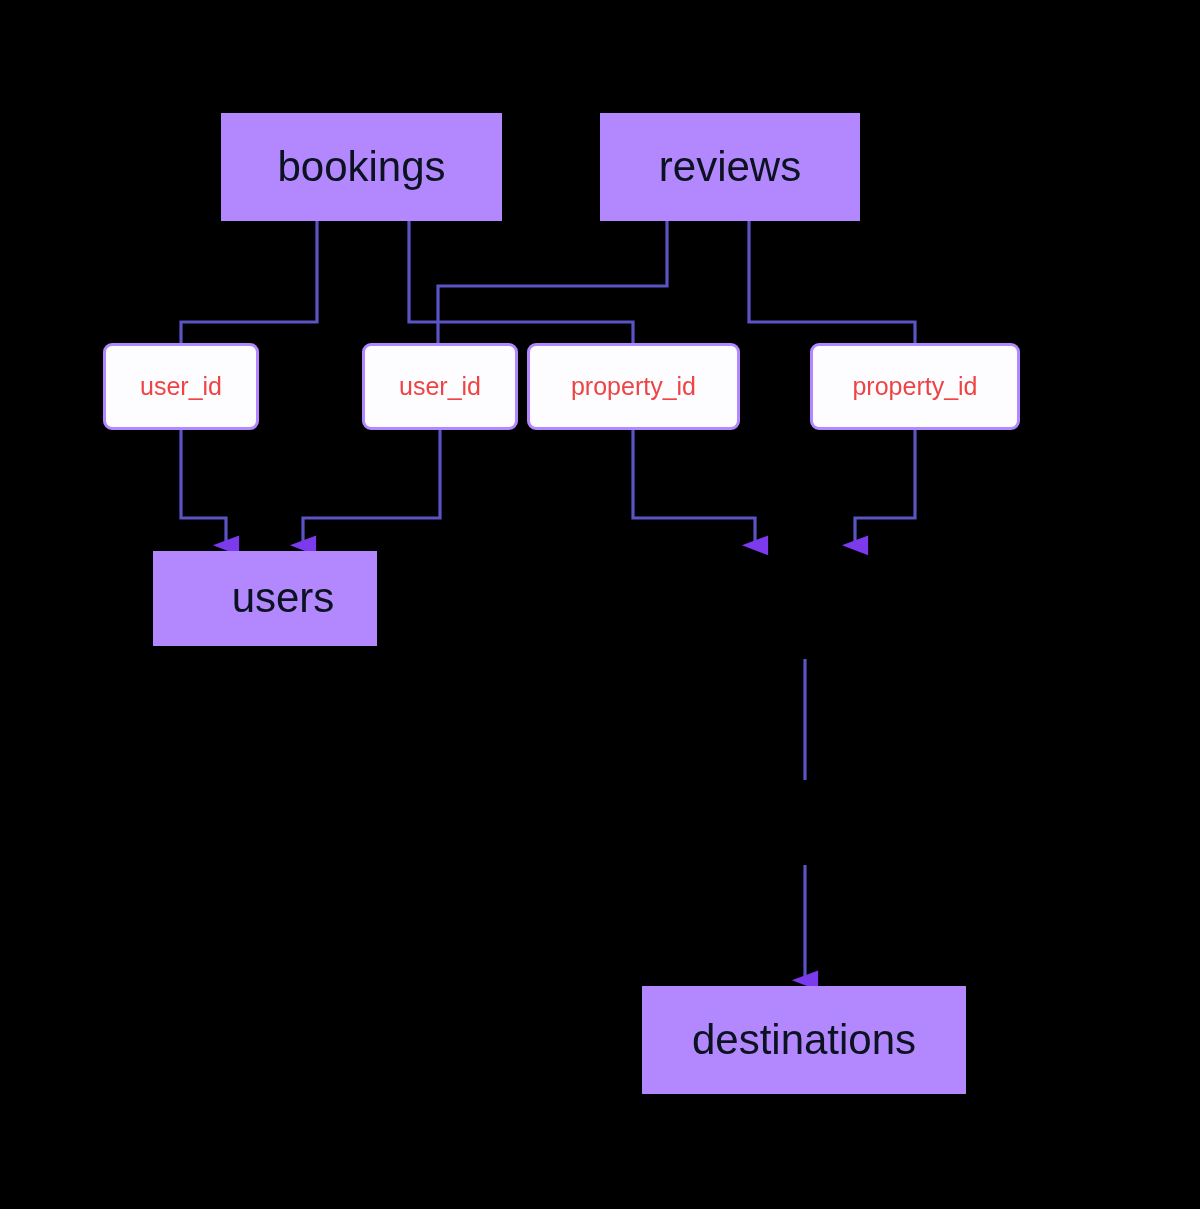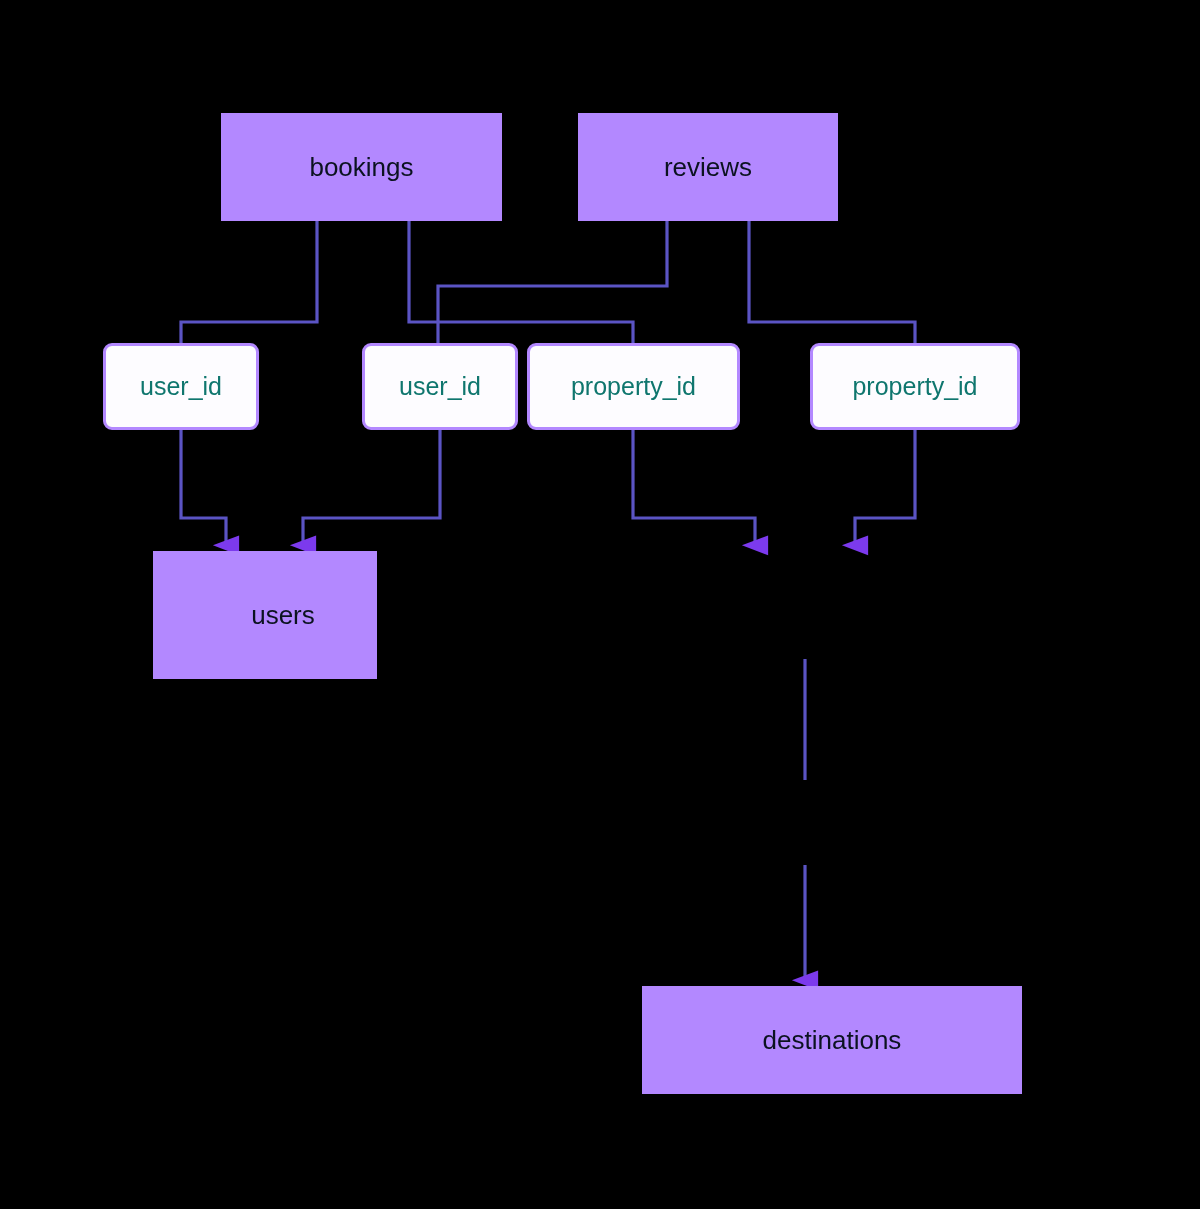--- a/index.html
+++ b/index.html
@@ -28,26 +28,26 @@
     box-sizing: border-box;
     display: flex;
     align-items: center;
     justify-content: center;
     text-align: center;
     line-height: 1.1;
   }
   .node.table-node {
     background: #b388ff;
     color: #0b1220;
-    font-size: 26px;
+    font-size: 42px;
     border: 0;
   }
   .node.field-node {
     background: #fdfcff;
-    color: #0f766e;
+    color: #ef4444;
     font-size: 25px;
     border: 3px solid #b388ff;
     border-radius: 9px;
   }
 </style>
 </head>
 <body>
 
 <div id="diagram-root">
 
@@ -79,30 +79,30 @@
       <path d="M805,659 L805,780"></path>
 
       <path marker-end="url(#arrowhead)" d="M805,865 L805,980"></path>
     </g>
   </svg>
 
   <div class="node table-node" style="left:221px;top:113px;width:281px;height:108px;">
     <span>bookings</span>
   </div>
 
-  <div class="node table-node" style="left:578px;top:113px;width:260px;height:108px;">
+  <div class="node table-node" style="left:600px;top:113px;width:260px;height:108px;">
     <span>reviews</span>
   </div>
 
-  <div class="node table-node" style="left:153px;top:551px;width:224px;height:128px;padding-left:36px;">
+  <div class="node table-node" style="left:153px;top:551px;width:224px;height:95px;padding-left:36px;">
     <span>users</span>
   </div>
 
 
-  <div class="node table-node" style="left:642px;top:986px;width:380px;height:108px;">
+  <div class="node table-node" style="left:642px;top:986px;width:324px;height:108px;">
     <span>destinations</span>
   </div>
 
   <div class="node field-node" style="left:103px;top:343px;width:156px;height:87px;">
     <span>user_id</span>
   </div>
 
   <div class="node field-node" style="left:362px;top:343px;width:156px;height:87px;">
     <span>user_id</span>
   </div>

